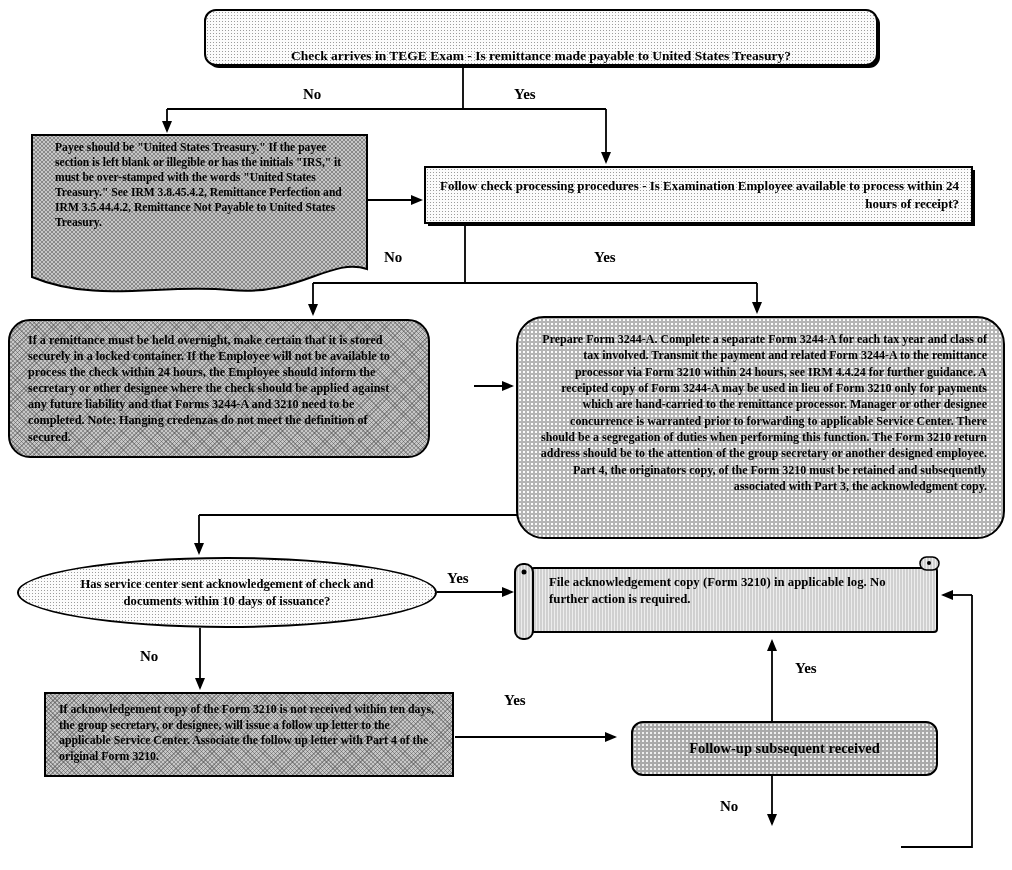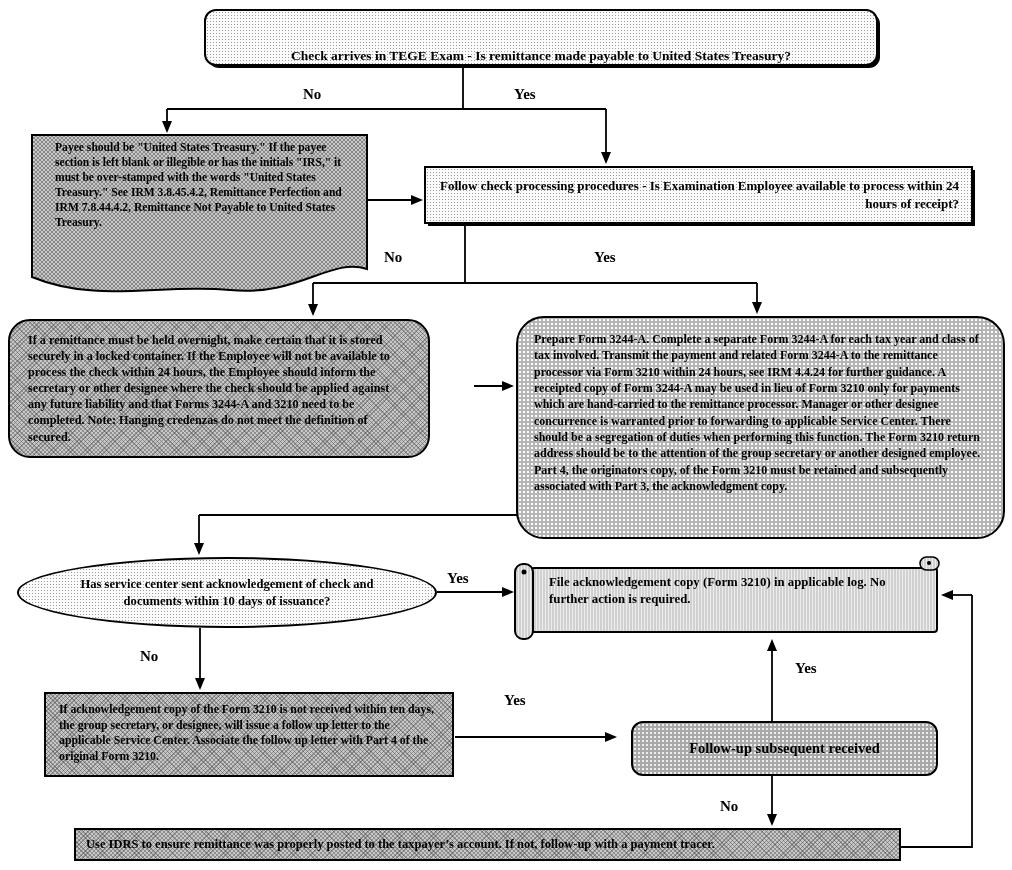--- a/index.html
+++ b/index.html
@@ -14,21 +14,21 @@
   .vflex{display:flex;align-items:center;text-align:right;}
   .center{justify-content:center;text-align:center;}
   .dots-light{background-color:#fbfbfb;
     background-image:radial-gradient(circle,#9c9c9c 0.6px,transparent 0.95px);
     background-size:3px 3px;}
   .hatch{background-color:#c7c7c7;
     background-image:repeating-linear-gradient(45deg,rgba(60,60,60,0.40) 0 1px,transparent 1px 3px),
                      repeating-linear-gradient(135deg,rgba(60,60,60,0.40) 0 1px,transparent 1px 3px);}
   .dots-med{background-color:#b5b5b5;
     background-image:radial-gradient(circle,#ffffff 0.7px,transparent 1px);
-    background-size:4px 4px;}
+    background-size:4px 4px;text-align:right;}
   .dots-dark{background-color:#a9a9a9;
     background-image:radial-gradient(circle,#f0f0f0 0.7px,transparent 1px);
     background-size:4px 4px;margin-left:12px;}
   .u{}
   .flabel{position:absolute;font-weight:bold;font-size:15px;z-index:3;}
 </style>
 </head>
 <body>
 
 <div id="stage">
@@ -73,21 +73,21 @@
       <rect x="920" y="557" width="19" height="13" rx="6.5" fill="url(#pLines)" stroke="#000" stroke-width="1.5"></rect>
       <circle cx="929" cy="563" r="2" fill="#000"></circle>
     </g>
   </svg>
 
   <div class="node dots-light bordered shadow vflex center" style="left:204px;top:9px;width:674px;height:57px;border-radius:12px;align-items:flex-end;">
     <div style="padding:0 14px;font-size:13.5px;">Check arrives in TEGE Exam - Is remittance made payable to United States Treasury?</div>
   </div>
 
   <div class="node" style="left:55px;top:140px;width:302px;font-size:11.6px;line-height:1.3;">
-    <span>Payee should be "United States Treasury."  If the payee section is left blank or illegible or has the initials "IRS," it must be over-stamped with the words "United States Treasury."  See </span><span class="u">IRM 3.8.45.4.2</span><span>, Remittance Perfection and </span><span class="u">IRM 7.8.44.4.2</span><span>, Remittance Not Payable to United States Treasury.</span>
+    <span>Payee should be "United States Treasury."  If the payee section is left blank or illegible or has the initials "IRS," it must be over-stamped with the words "United States Treasury."  See </span><span class="u">IRM 3.8.45.4.2</span><span>, Remittance Perfection and </span><span class="u">IRM 3.5.44.4.2</span><span>, Remittance Not Payable to United States Treasury.</span>
   </div>
 
   <div class="node dots-light bordered shadow vflex" style="left:424px;top:166px;width:549px;height:58px;">
     <div style="padding:0 12px;font-size:13px;line-height:1.35;">Follow check processing procedures - Is Examination Employee available to process within 24 hours of receipt?</div>
   </div>
 
   <div class="node hatch bordered" style="left:8px;top:319px;width:422px;height:139px;border-radius:22px;padding:11px 18px;
               font-size:12.2px;line-height:1.32;">
     <span>If a remittance must be held overnight, make certain that it is stored securely in a locked container.  If the Employee will not be available to process the check within 24 hours, the Employee should inform the secretary or other designee where the check should be applied against any future liability and that Forms 3244-A and 3210 need to be completed.  Note:  Hanging credenzas do not meet the definition of secured.</span>
   </div>
@@ -107,25 +107,20 @@
 
   <div class="node hatch" style="left:44px;top:692px;width:410px;height:85px;border:2px solid #000;padding:8px 13px;
               font-size:11.8px;line-height:1.33;">
     <span>If acknowledgement copy of the Form 3210 is not received within ten days, the group secretary, or designee, will issue a follow up letter to the applicable Service Center.  Associate the follow up letter with Part 4 of the original Form 3210.</span>
   </div>
 
   <div class="node dots-dark bordered vflex center" style="left:619px;top:721px;width:307px;height:55px;border-radius:12px;">
     <div style="font-size:14.5px;">Follow-up subsequent received</div>
   </div>
 
-  <div class="node hatch bordered vflex" style="left:74px;top:828px;width:827px;height:33px;">
-    <div style="padding:0 10px;font-size:12.5px;white-space:nowrap;">
-      <span>Use IDRS to ensure remittance was properly posted to the taxpayer’s account.  If not, follow-up with </span><span class="u">a payment tracer.</span>
-    </div>
-  </div>
 
   <div class="flabel" style="left:303px;top:86px;">No</div>
   <div class="flabel" style="left:514px;top:86px;">Yes</div>
   <div class="flabel" style="left:384px;top:249px;">No</div>
   <div class="flabel" style="left:594px;top:249px;">Yes</div>
   <div class="flabel" style="left:447px;top:570px;">Yes</div>
   <div class="flabel" style="left:140px;top:648px;">No</div>
   <div class="flabel" style="left:504px;top:692px;">Yes</div>
   <div class="flabel" style="left:795px;top:660px;">Yes</div>
   <div class="flabel" style="left:720px;top:798px;">No</div>

